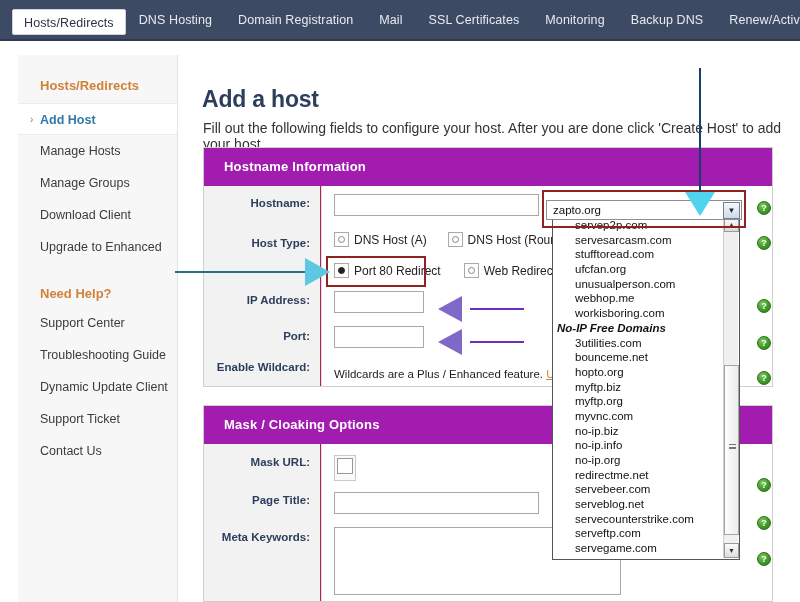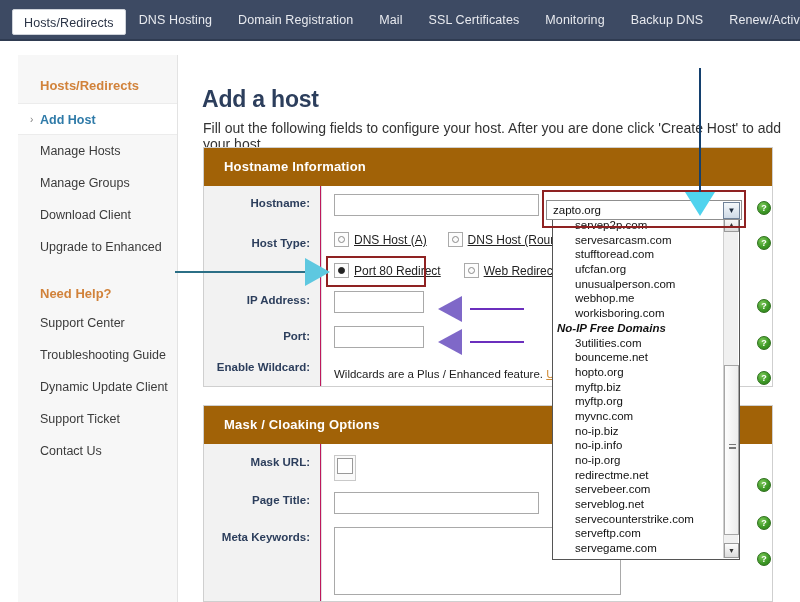--- a/index.html
+++ b/index.html
@@ -67,21 +67,21 @@
     font-size: 23px; font-weight: bold; color: #2c3e5c; letter-spacing: -.2px;
   }
   #page-sub {
     position: absolute; left: 24px; top: 65px;
     font-size: 14px; color: #333;
   }
 
   
   .panel { position: absolute; left: 24px; width: 570px; border: 1px solid #cfcfcf; background:#fff;}
   .panel-head {
-    background: #a16207; color: #ffffff; font-size: 13px; font-weight: bold;
+    background: #a21caf; color: #ffffff; font-size: 13px; font-weight: bold;
     height: 38px; line-height: 38px; padding-left: 20px; letter-spacing:.2px;
   }
   .panel-body { position: relative; background: #ffffff; }
   .form-row { position: relative; display: flex; align-items: flex-start; }
   .label-cell {
     width: 117px; min-height: 100%; background: #f2f2f2;
     text-align: right; padding-right: 10px; font-size: 11.5px;
     font-weight: bold; color: #2c3e5c; border-right: 1px solid #be185d;
   }
   .field-cell { flex: 1; padding-left: 13px; }
@@ -95,21 +95,21 @@
   .radio {
     display: inline-block; width: 15px; height: 15px; border: 1px solid #aaa;
     background: #fdfdfd; vertical-align: middle; position: relative;
   }
   .radio i {
     position: absolute; left: 3px; top: 3px; width: 7px; height: 7px;
     border-radius: 50%; border: 1px solid #8a8a8a; background: #fbfbfb;
     display: block;
   }
   .radio.checked i { background: #222; border-color:#222; }
-  .radio-label { font-size: 12px; color: #222; vertical-align: middle; margin-left: 5px; text-decoration: underline; }
+  .radio-label { font-size: 12px; color: #222; vertical-align: middle; margin-left: 5px; }
 
   .chkbox { display:inline-block; width:16px; height:16px; border:1px solid #999; background:#fff; }
   .chkwrap { display:inline-block; padding:2px; border:1px solid #c9c9c9; background:#fafafa; }
 
   .hint { font-size: 11.5px; color: #222; }
 
   
   .help-icon {
     position: absolute; width: 14px; height: 14px; border-radius: 50%;
     background: radial-gradient(circle at 35% 30%, #7dc95a 0%, #3f9a27 55%, #2b7a19 100%);

